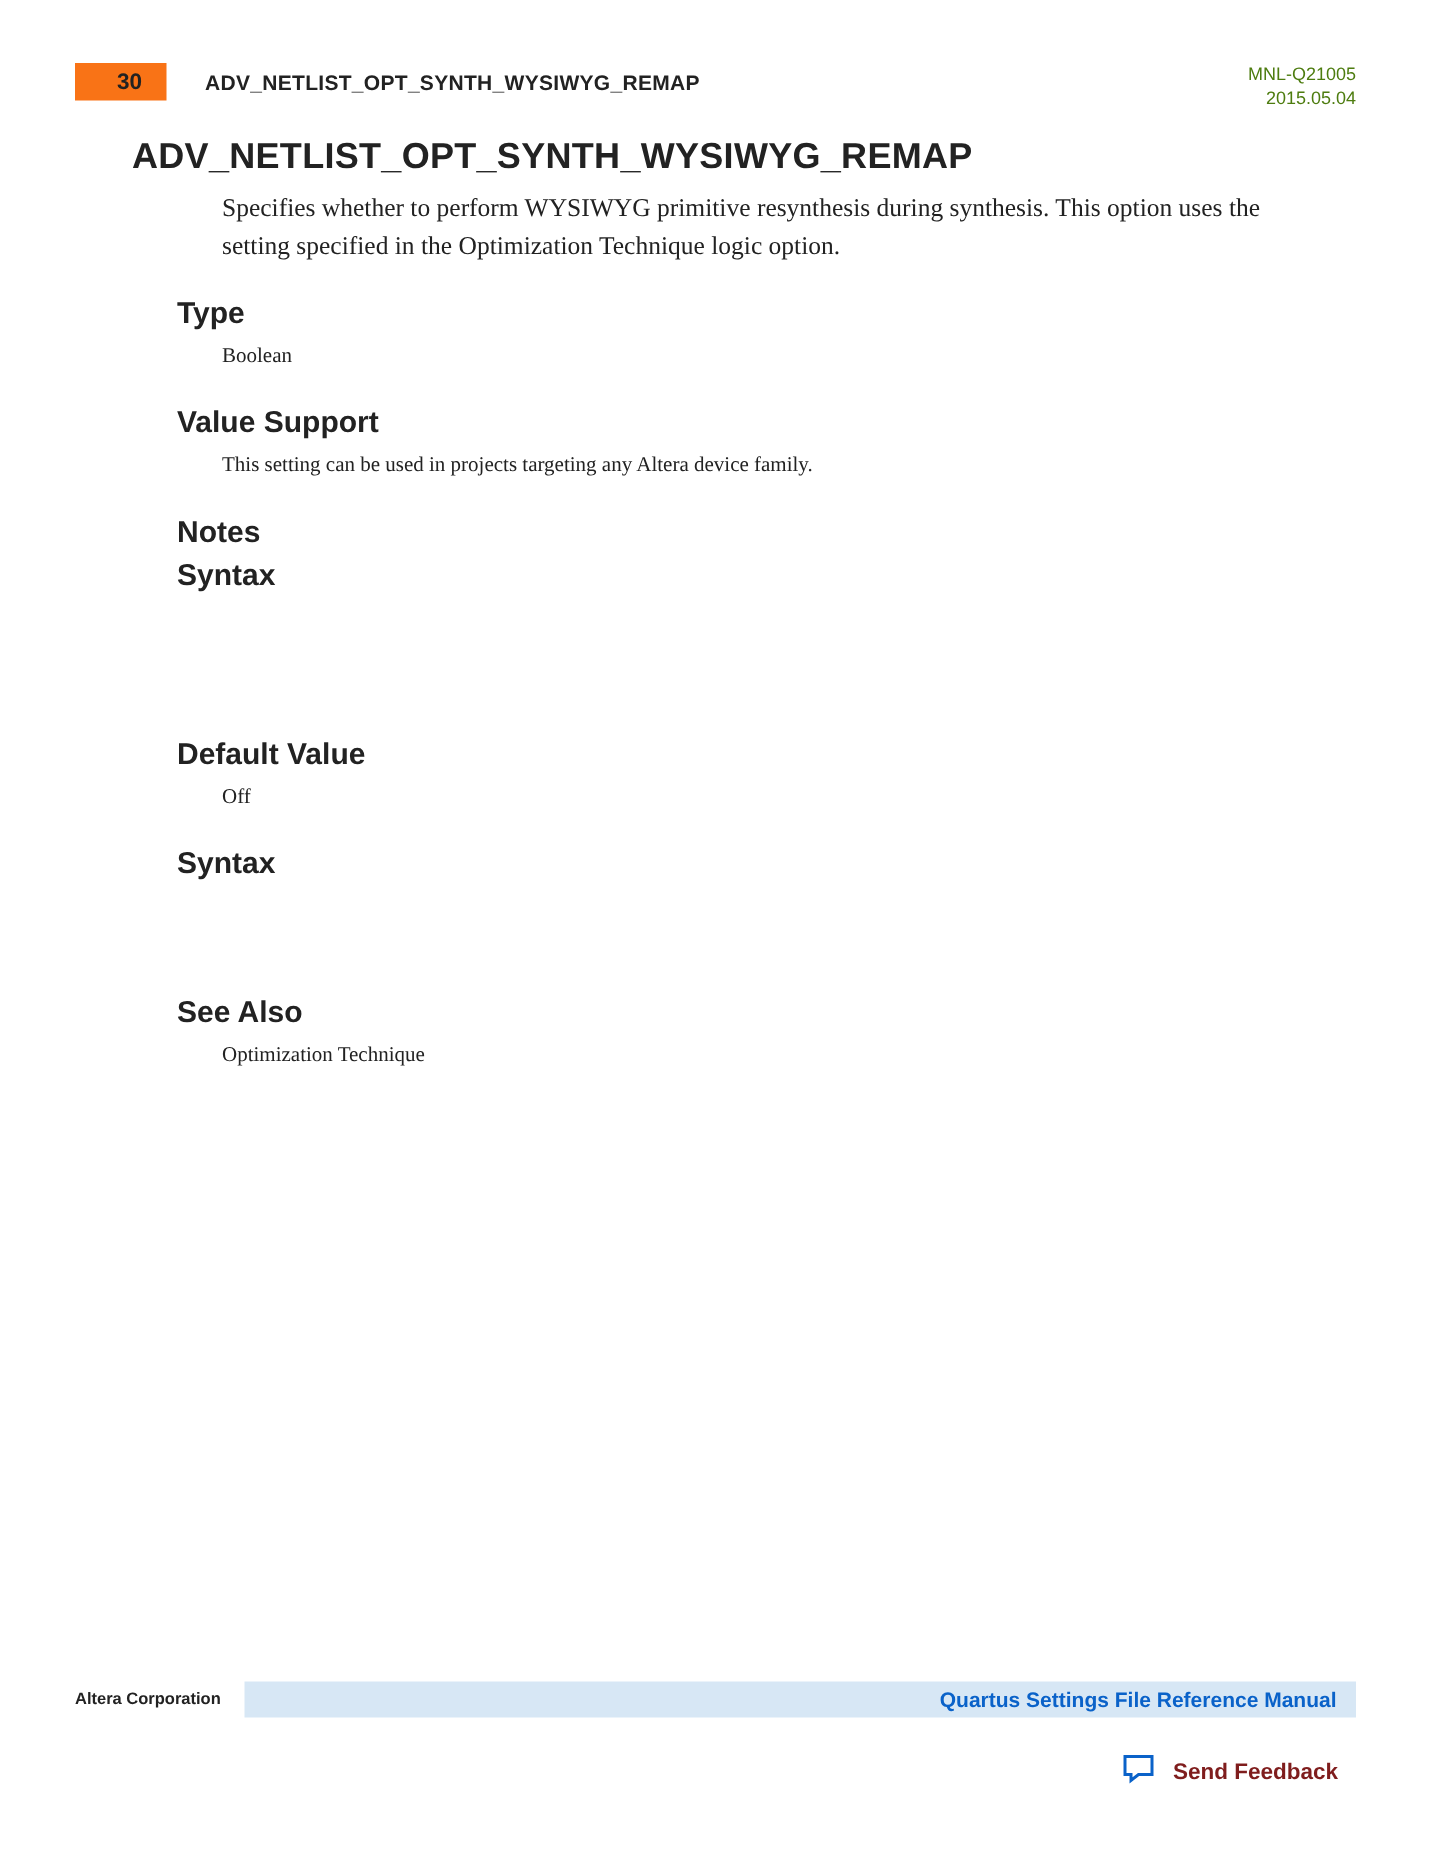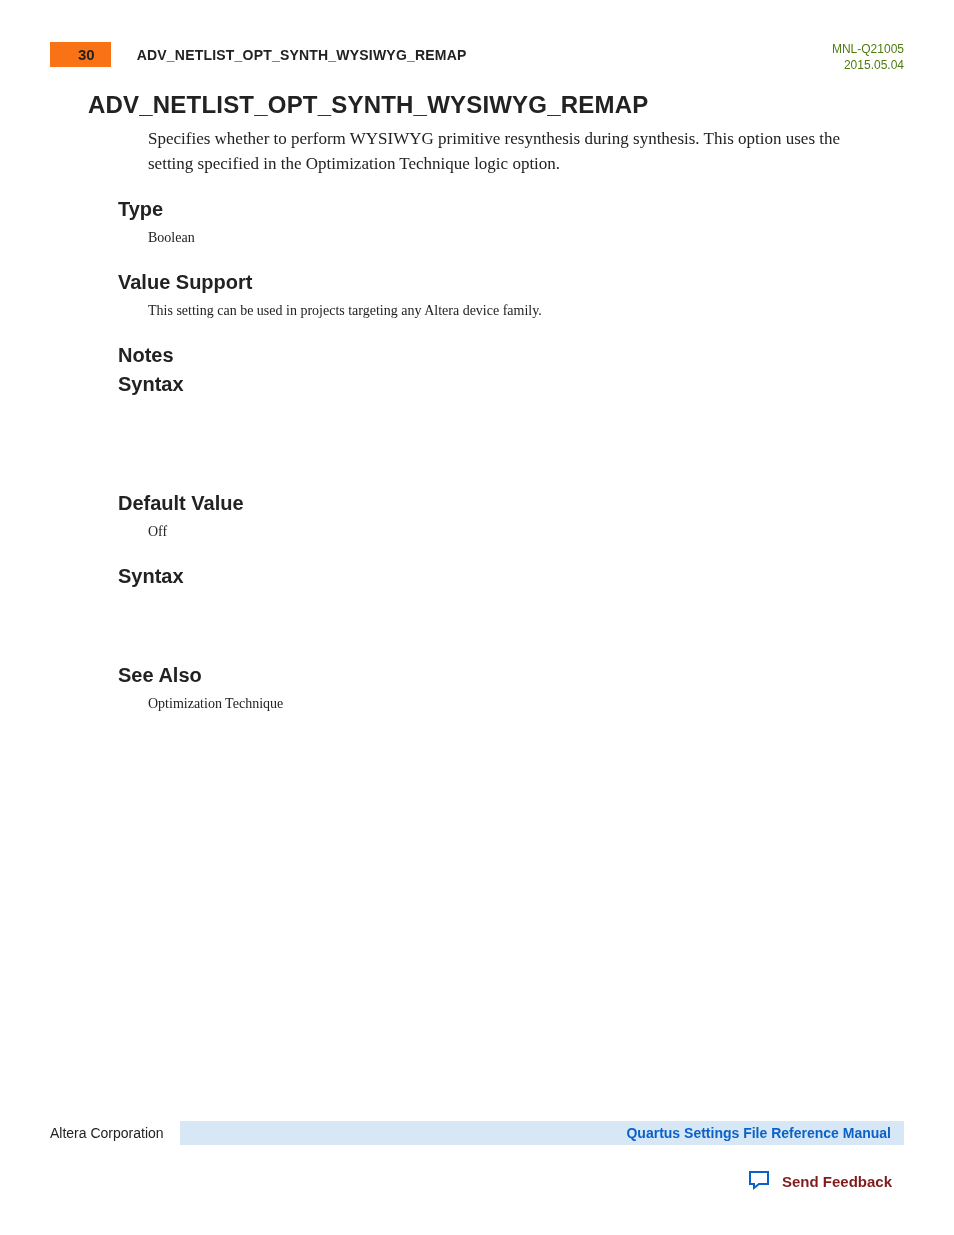--- a/index.html
+++ b/index.html
@@ -72,22 +72,22 @@
   .spacer-sm { height: 90px; }
   .spacer-ex { height: 70px; }
   .footer-bar {
     position: absolute;
     left: 50px; right: 50px;
     bottom: 90px;
     display: flex;
     align-items: center;
   }
   .footer-left {
-    font-weight: 400;
-    font-size: 14px;
+    font-weight: 700;
+    font-size: 11px;
     padding-right: 16px;
     white-space: nowrap;
   }
   .footer-stripe {
     flex: 1;
     background: #d7e7f5;
     height: 24px;
     display: flex;
     align-items: center;
     justify-content: flex-end;

